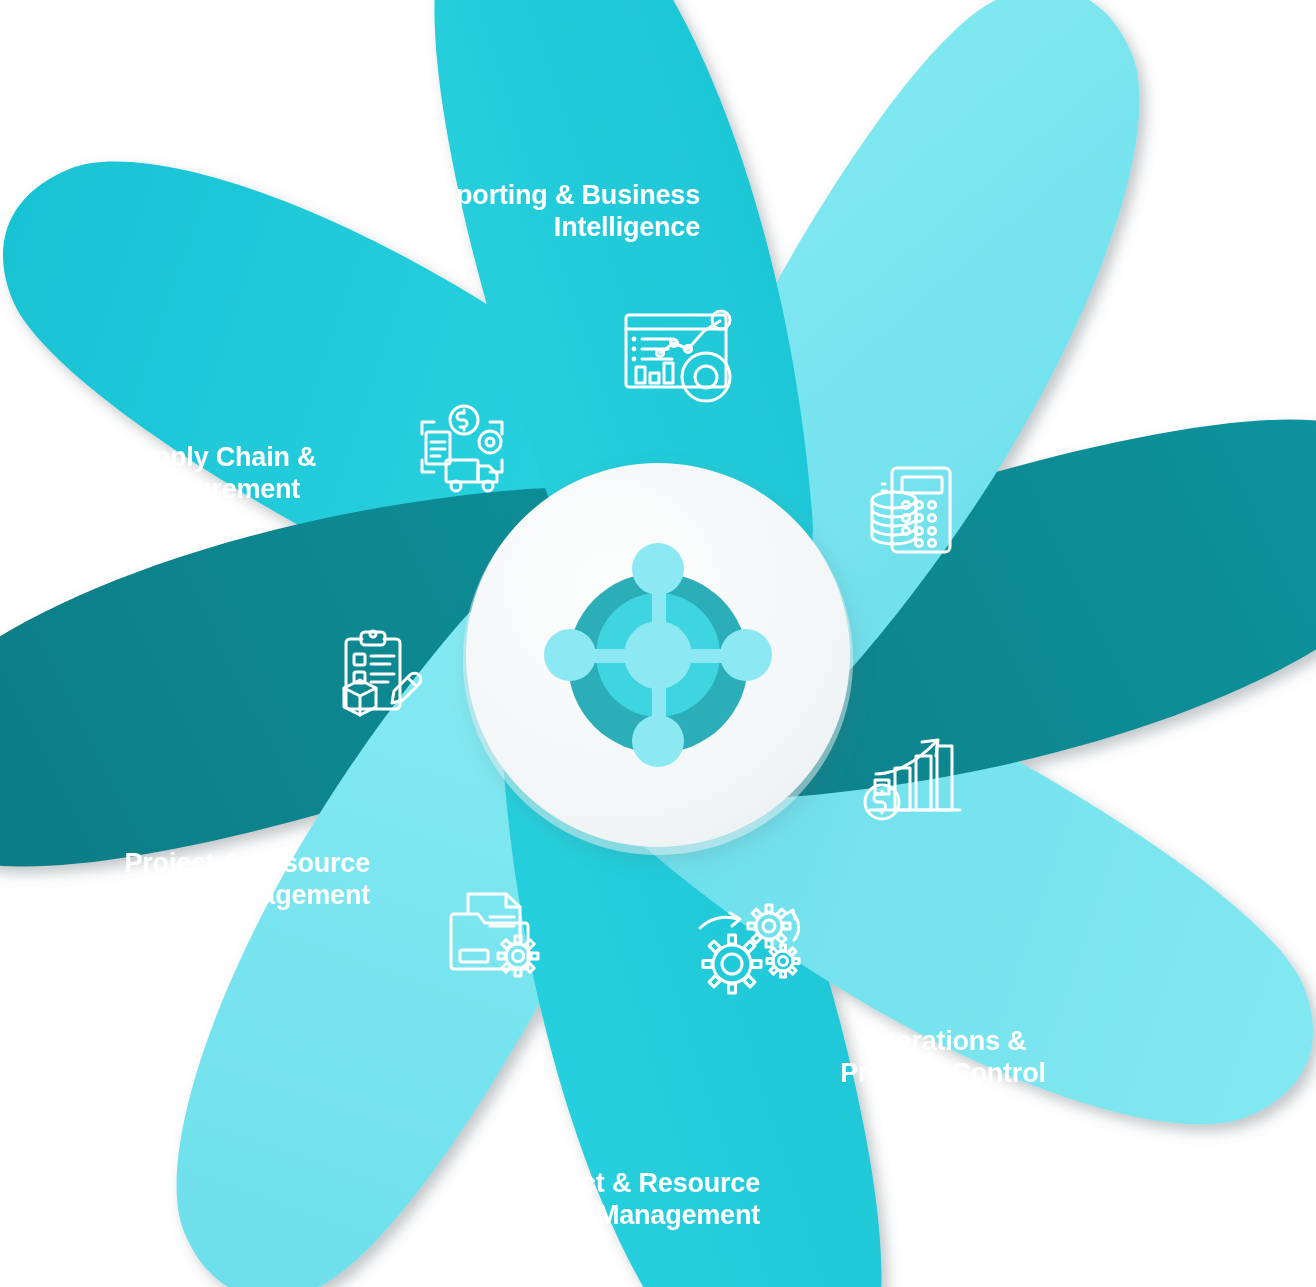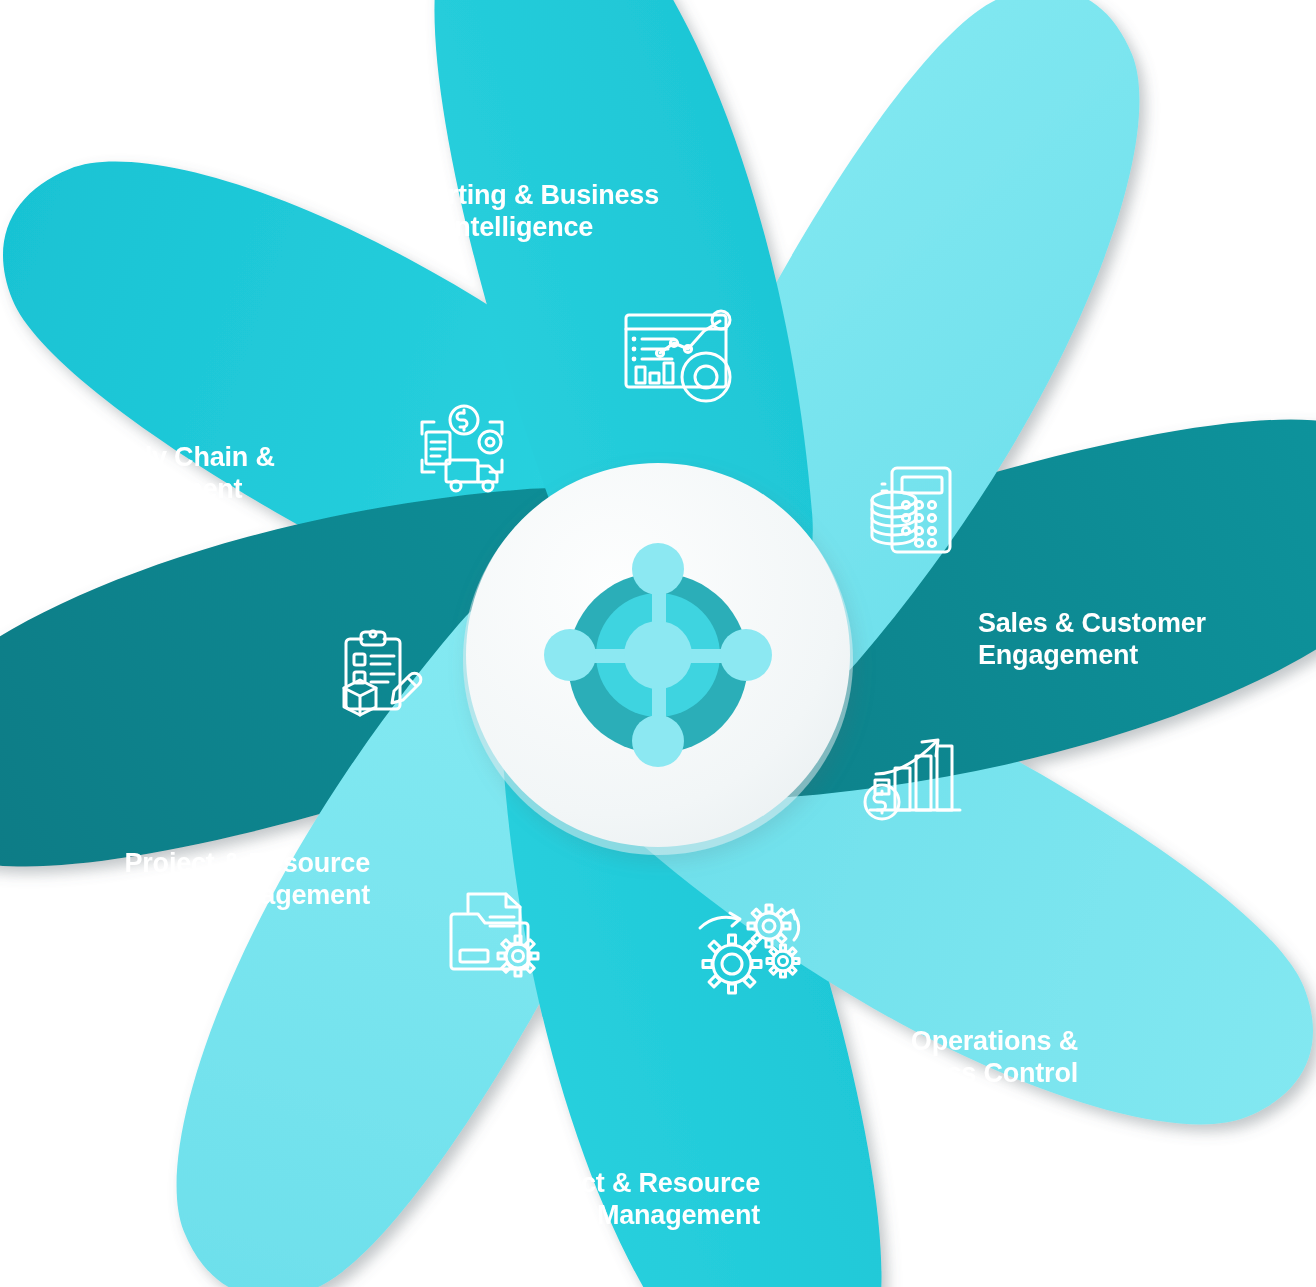--- a/index.html
+++ b/index.html
@@ -15,27 +15,27 @@
   .petal-label{
     position:absolute;
     color:#ffffff;
     font-weight:bold;
     font-size:27px;
     line-height:1.18;
     letter-spacing:-0.2px;
     white-space:pre-line;
     pointer-events:none;
   }
-  .lbl-reporting { left:340px; top:180px;  width:360px; text-align:center;  }
+  .lbl-reporting { left:340px; top:180px;  width:360px; text-align:right;  }
   .lbl-finance   { left:800px; top:178px;  width:240px; text-align:left;  }
   .lbl-sales     { left:978px; top:608px;  width:300px; text-align:left;  }
-  .lbl-operations{ left:808px; top:1026px; width:270px; text-align:right;  }
+  .lbl-operations{ left:808px; top:1026px; width:270px; text-align:center;  }
   .lbl-project-b { left:400px; top:1168px; width:360px; text-align:right; }
   .lbl-project-l { left:20px;  top:848px;  width:350px; text-align:right; }
-  .lbl-supply    { left:78px;  top:442px;  width:280px; text-align:left;}
+  .lbl-supply    { left:78px;  top:442px;  width:280px; text-align:center;}
 
   .icon-wrap{position:absolute;pointer-events:none;}
   .icon-wrap svg{display:block;}
 </style>
 </head>
 <body>
 
 <div id="stage">
 
   <svg id="wheel" viewBox="0 0 1316 1287" xmlns="http://www.w3.org/2000/svg" aria-hidden="true">
@@ -120,22 +120,20 @@
         <circle cx="0" cy="86" r="26" fill="#8CE8F2"></circle>
         <circle cx="-88" cy="0" r="26" fill="#8CE8F2"></circle>
         <circle cx="88" cy="0" r="26" fill="#8CE8F2"></circle>
         <circle cx="0" cy="0" r="34" fill="#8CE8F2"></circle>
       </g>
     </g>
   </svg>
 
   <div class="petal-label lbl-reporting">Reporting &amp; Business
 Intelligence</div>
-  <div class="petal-label lbl-sales">Sales &amp; Customer
-Engagement</div>
   <div class="petal-label lbl-operations">Operations &amp;
 Process Control</div>
   <div class="petal-label lbl-project-b">Project &amp; Resource
 Management</div>
   <div class="petal-label lbl-project-l">Project &amp; Resource
 Management</div>
   <div class="petal-label lbl-supply">Supply Chain &amp;
 Procurement</div>
 
   <div class="icon-wrap" style="left:620px;top:305px;">

